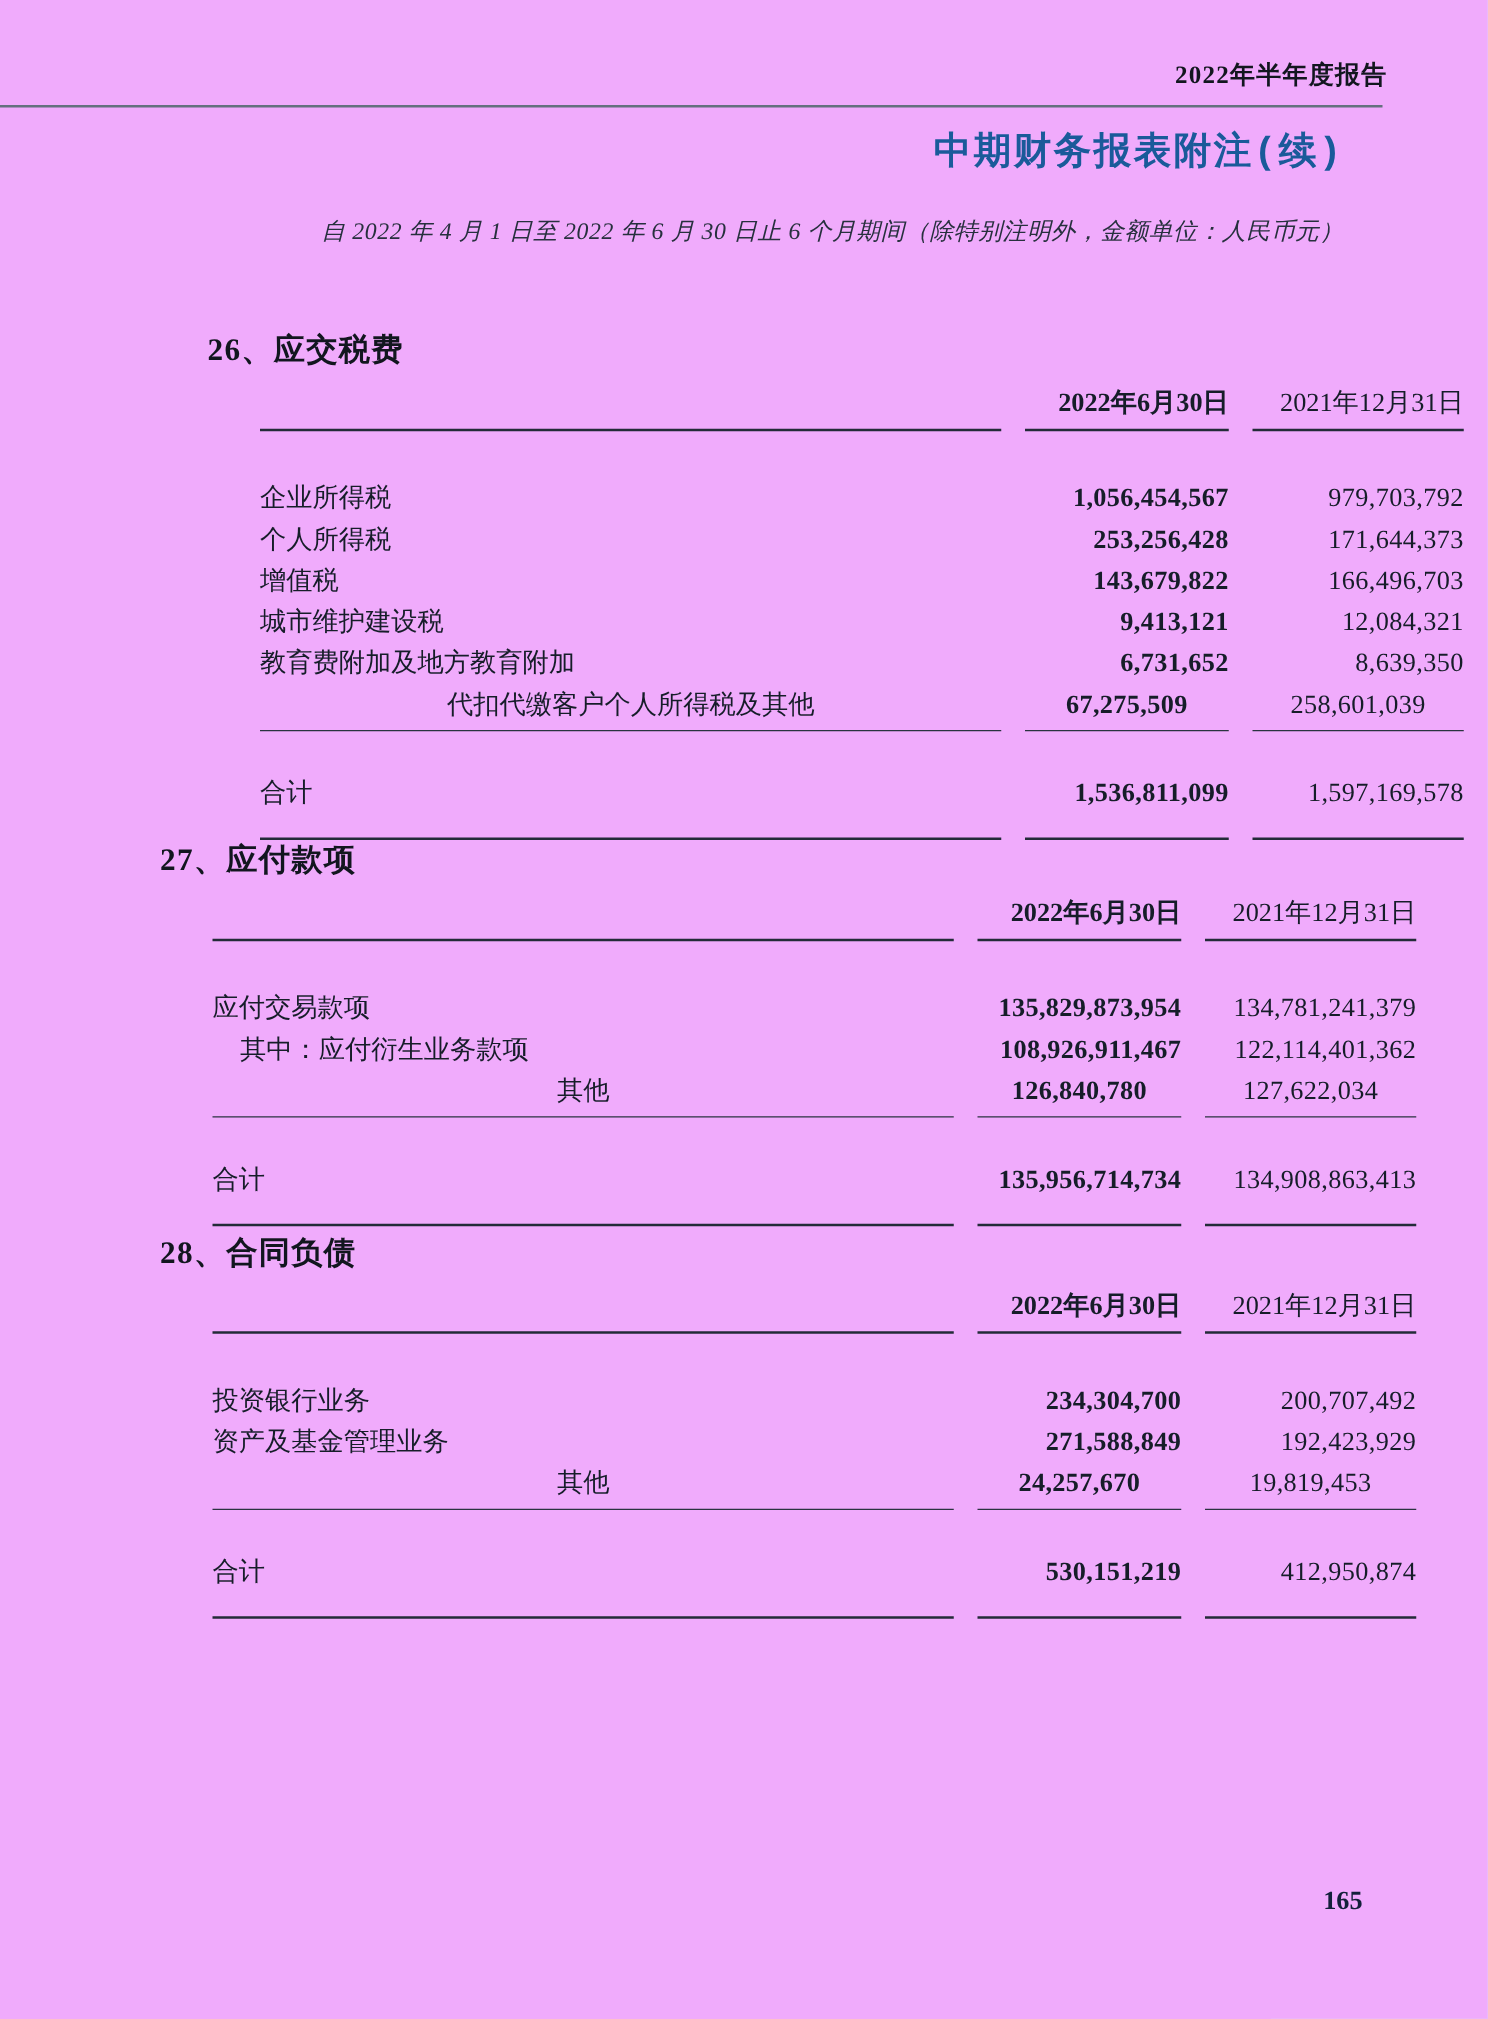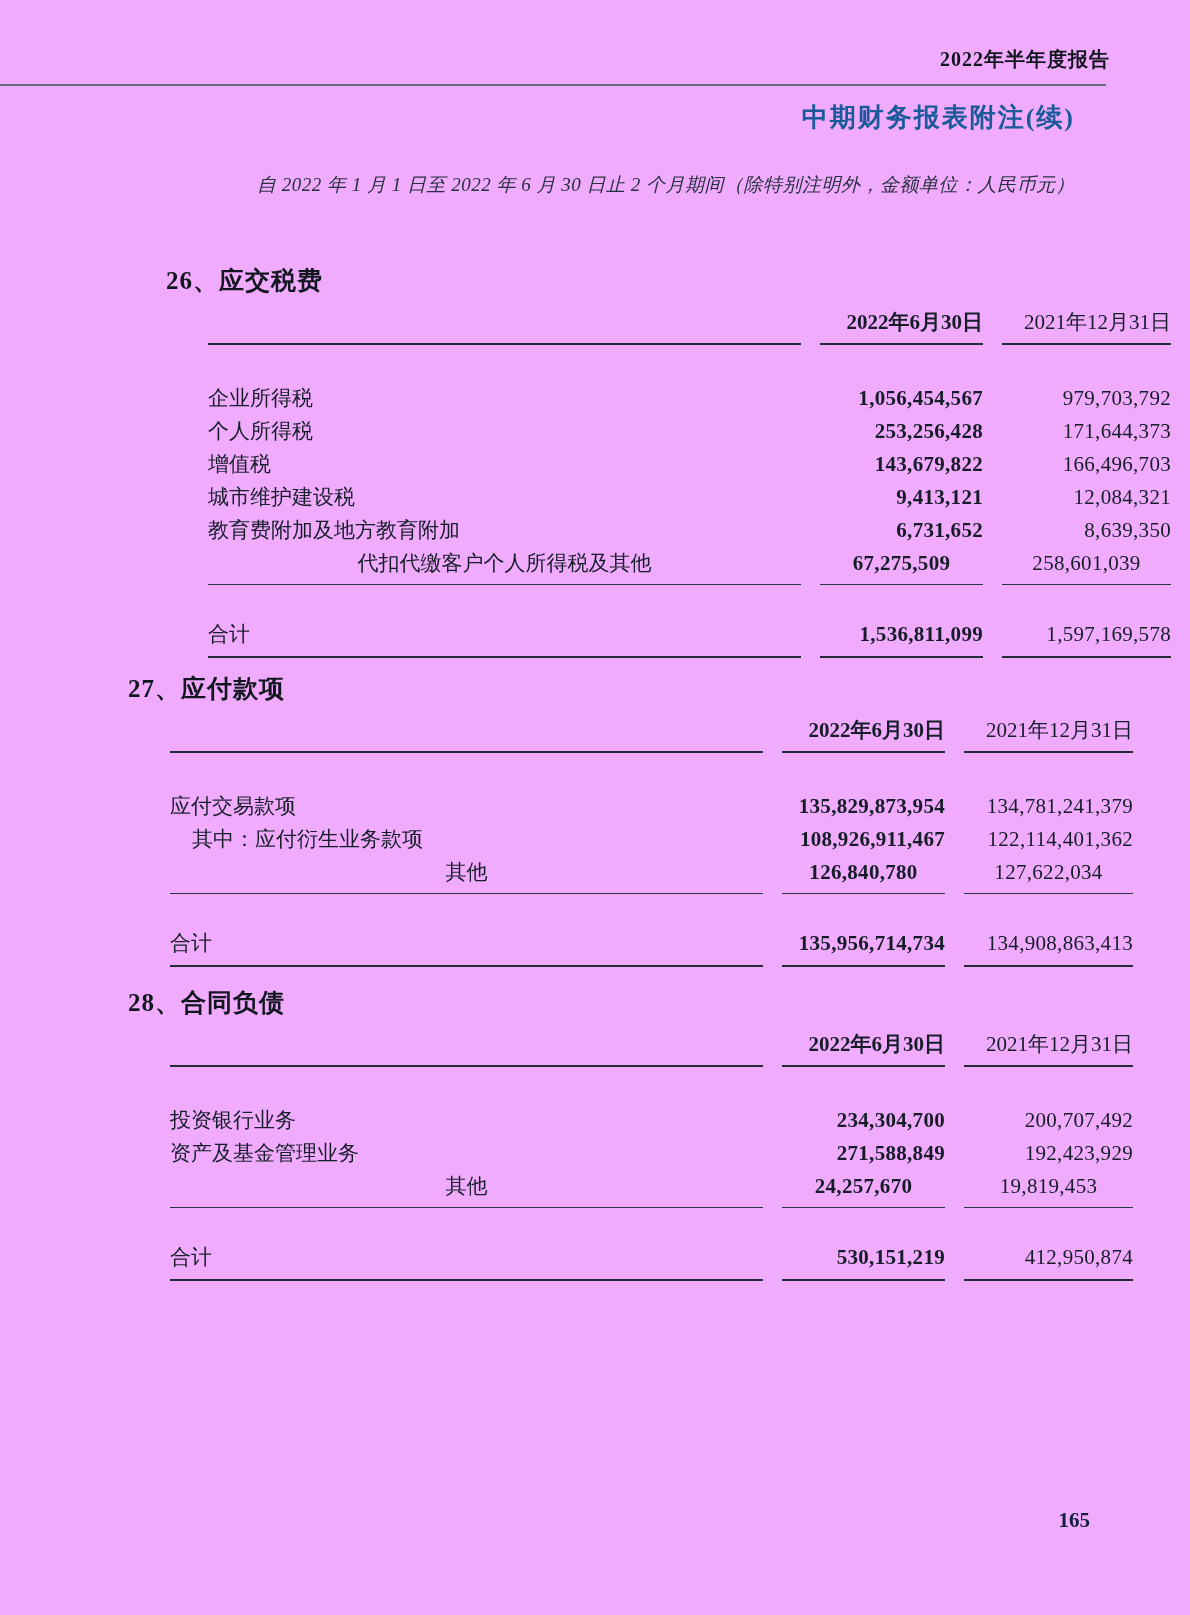--- a/index.html
+++ b/index.html
@@ -19,22 +19,23 @@
     position:absolute;top:46px;right:80px;
     font-size:20px;font-weight:bold;letter-spacing:1px;
     color:#12161f;
   }
   .header-rule{
     position:absolute;top:84px;left:0;
     width:1106px;height:2px;background:#64707e;
   }
   .doc-title{
     position:absolute;top:100px;right:115px;
-    font-size:26px;font-weight:bold;letter-spacing:2px;
+    font-size:30px;font-weight:bold;letter-spacing:2px;
     color:#1a5a9a;
+    font-family:Liberation Mono, monospace;
   }
   .doc-subtitle{
     position:absolute;top:172px;right:115px;
     font-size:19px;font-style:italic;
     color:#27303e;letter-spacing:0.5px;
   }
   .section-heading{
     position:absolute;top:220px;left:85px;
     font-size:26px;font-weight:bold;letter-spacing:1px;
     color:#1468a8;line-height:33px;
@@ -69,40 +70,40 @@
     text-align:right;
   }
   .t-header .c1{font-weight:bold;}
   .t-spacer{height:37px;}
   .rule-below .cell{
     border-bottom:1.5px solid #2a3340;
     padding-bottom:4px;
     text-align:center;
   }
   .t-total .cell{
-    padding-top:33px;line-height:33px;padding-bottom:5px;
+    padding-top:33px;line-height:33px;padding-bottom:19px;
     border-bottom:2.5px solid #232b38;
     font-family:Liberation Serif, serif;
   }
   .indent1{padding-left:22px;}
   .page-number{
     position:absolute;top:1508px;right:100px;
     font-size:21px;font-weight:bold;color:#13203a;
   }
 </style>
 </head>
 <body>
 
 <div class="page">
 
   <div class="report-label">2022年半年度报告</div>
   <div class="header-rule"></div>
 
   <div class="doc-title">中期财务报表附注(续)</div>
-  <div class="doc-subtitle">自 2022 年 1 月 1 日至 2022 年 6 月 30 日止 2 个月期间（除特别注明外，金额单位：人民币元）</div>
+  <div class="doc-subtitle">自 2022 年 4 月 1 日至 2022 年 6 月 30 日止 6 个月期间（除特别注明外，金额单位：人民币元）</div>
 
 
   <div class="block block-26">
     <div class="block-heading">
       <span>26、</span><span>应交税费</span>
     </div>
     <div class="fin-table">
       <div class="t-row t-header">
         <div class="cell"></div>
         <div class="cell c1">2022年6月30日</div>

